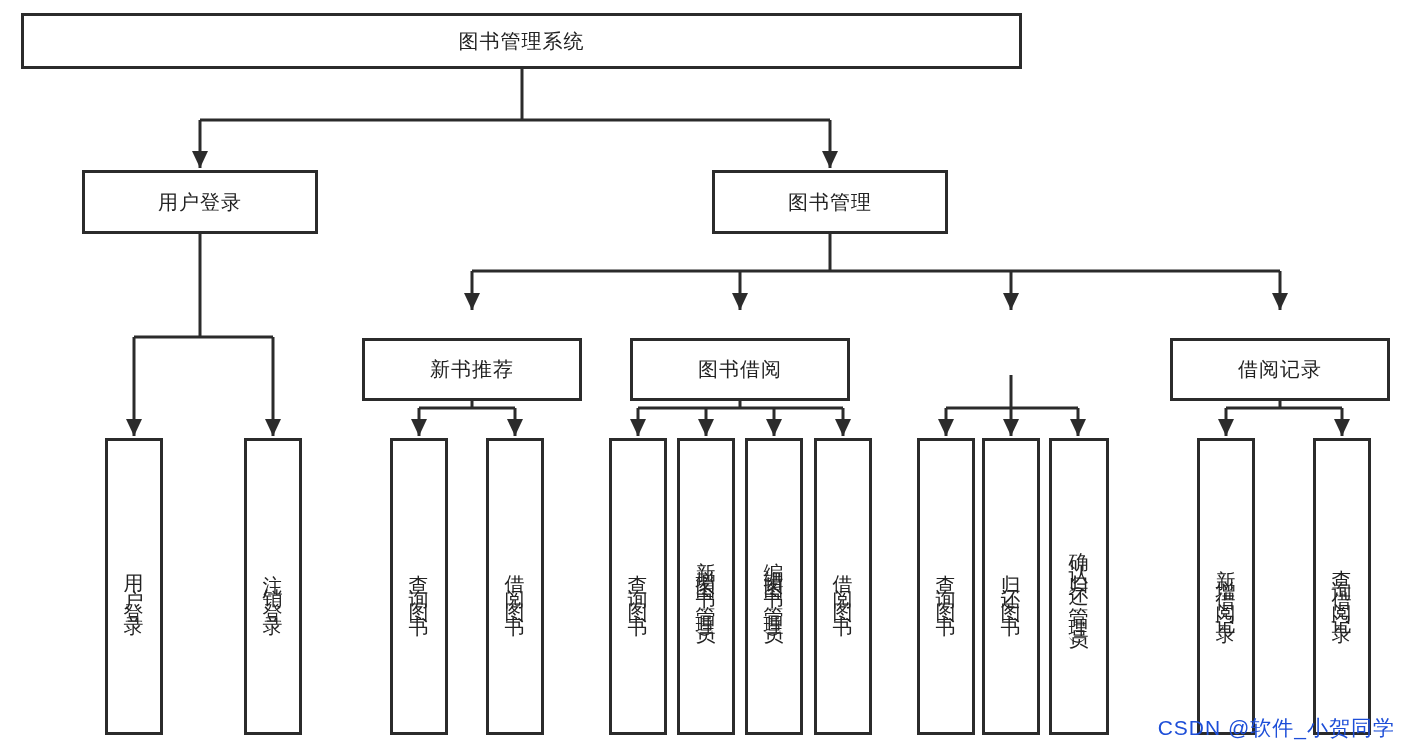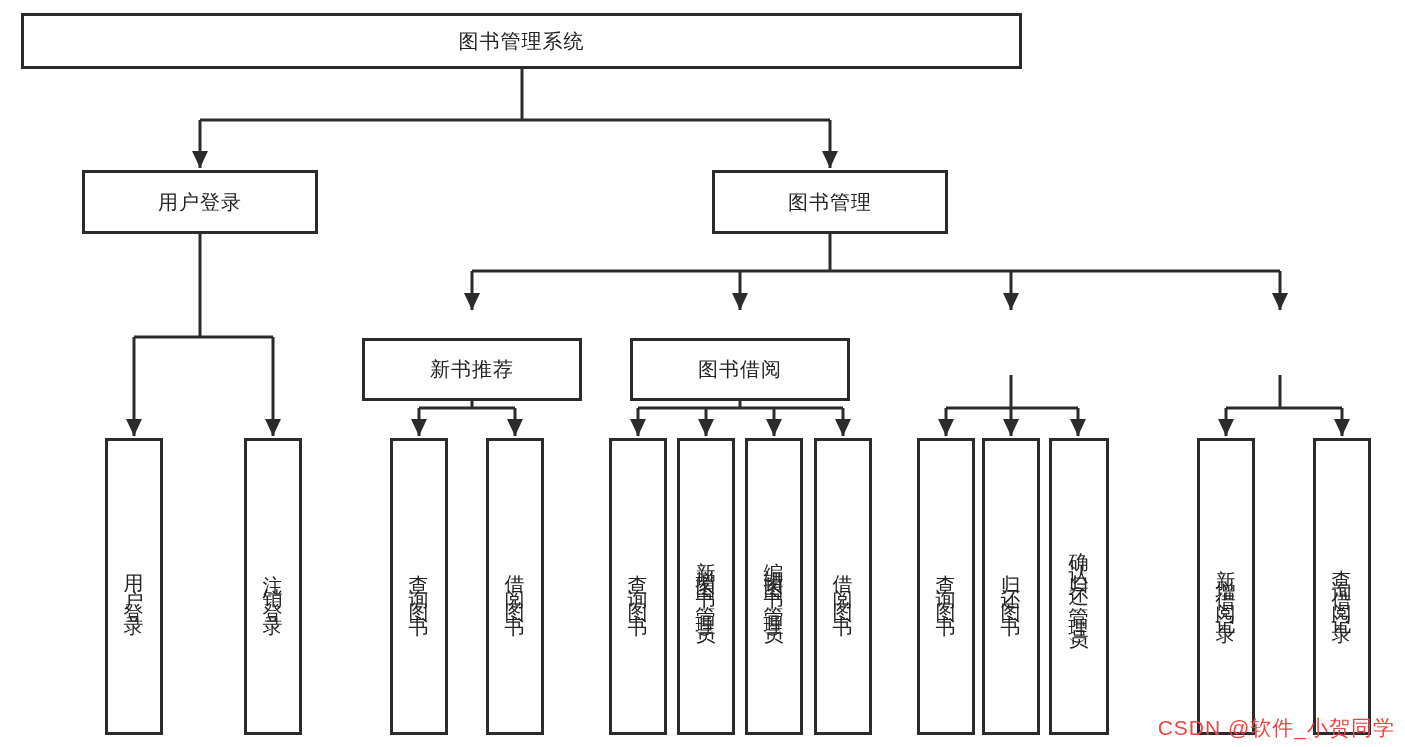--- a/index.html
+++ b/index.html
@@ -47,21 +47,21 @@
     line-height: 1;
   }
   .ls-lg { letter-spacing: 14px; }
   .ls-md { letter-spacing: 11px; }
   .ls-sm { letter-spacing: 9px; }
   .watermark {
     position: absolute;
     right: 10px;
     bottom: 5px;
     font-size: 21px;
-    color: #ef4444;
+    color: #1d4ed8;
     letter-spacing: 1px;
     white-space: nowrap;
   }
 </style>
 </head>
 <body>
 
 <div id="canvas">
 
   <svg id="wires" width="1405" height="747" viewBox="0 0 1405 747" fill="none" stroke="#2b2b2b" stroke-width="3">
@@ -122,20 +122,23 @@
   <div class="node lvl2 l2-1">
     <span>图书管理</span>
   </div>
 
   <div class="node lvl3 l3-0">
     <span>新书推荐</span>
   </div>
   <div class="node lvl3 l3-1">
     <span>图书借阅</span>
   </div>
+  <div class="node lvl3 l3-3">
+    <span>借阅记录</span>
+  </div>
 
   <div class="node leaf" style="left:105px">
     <div class="vtext ls-lg">用户登录</div>
   </div>
   <div class="node leaf" style="left:244px">
     <div class="vtext ls-lg">注销登录</div>
   </div>
 
   <div class="node leaf" style="left:390px">
     <div class="vtext ls-lg">查询图书</div>

